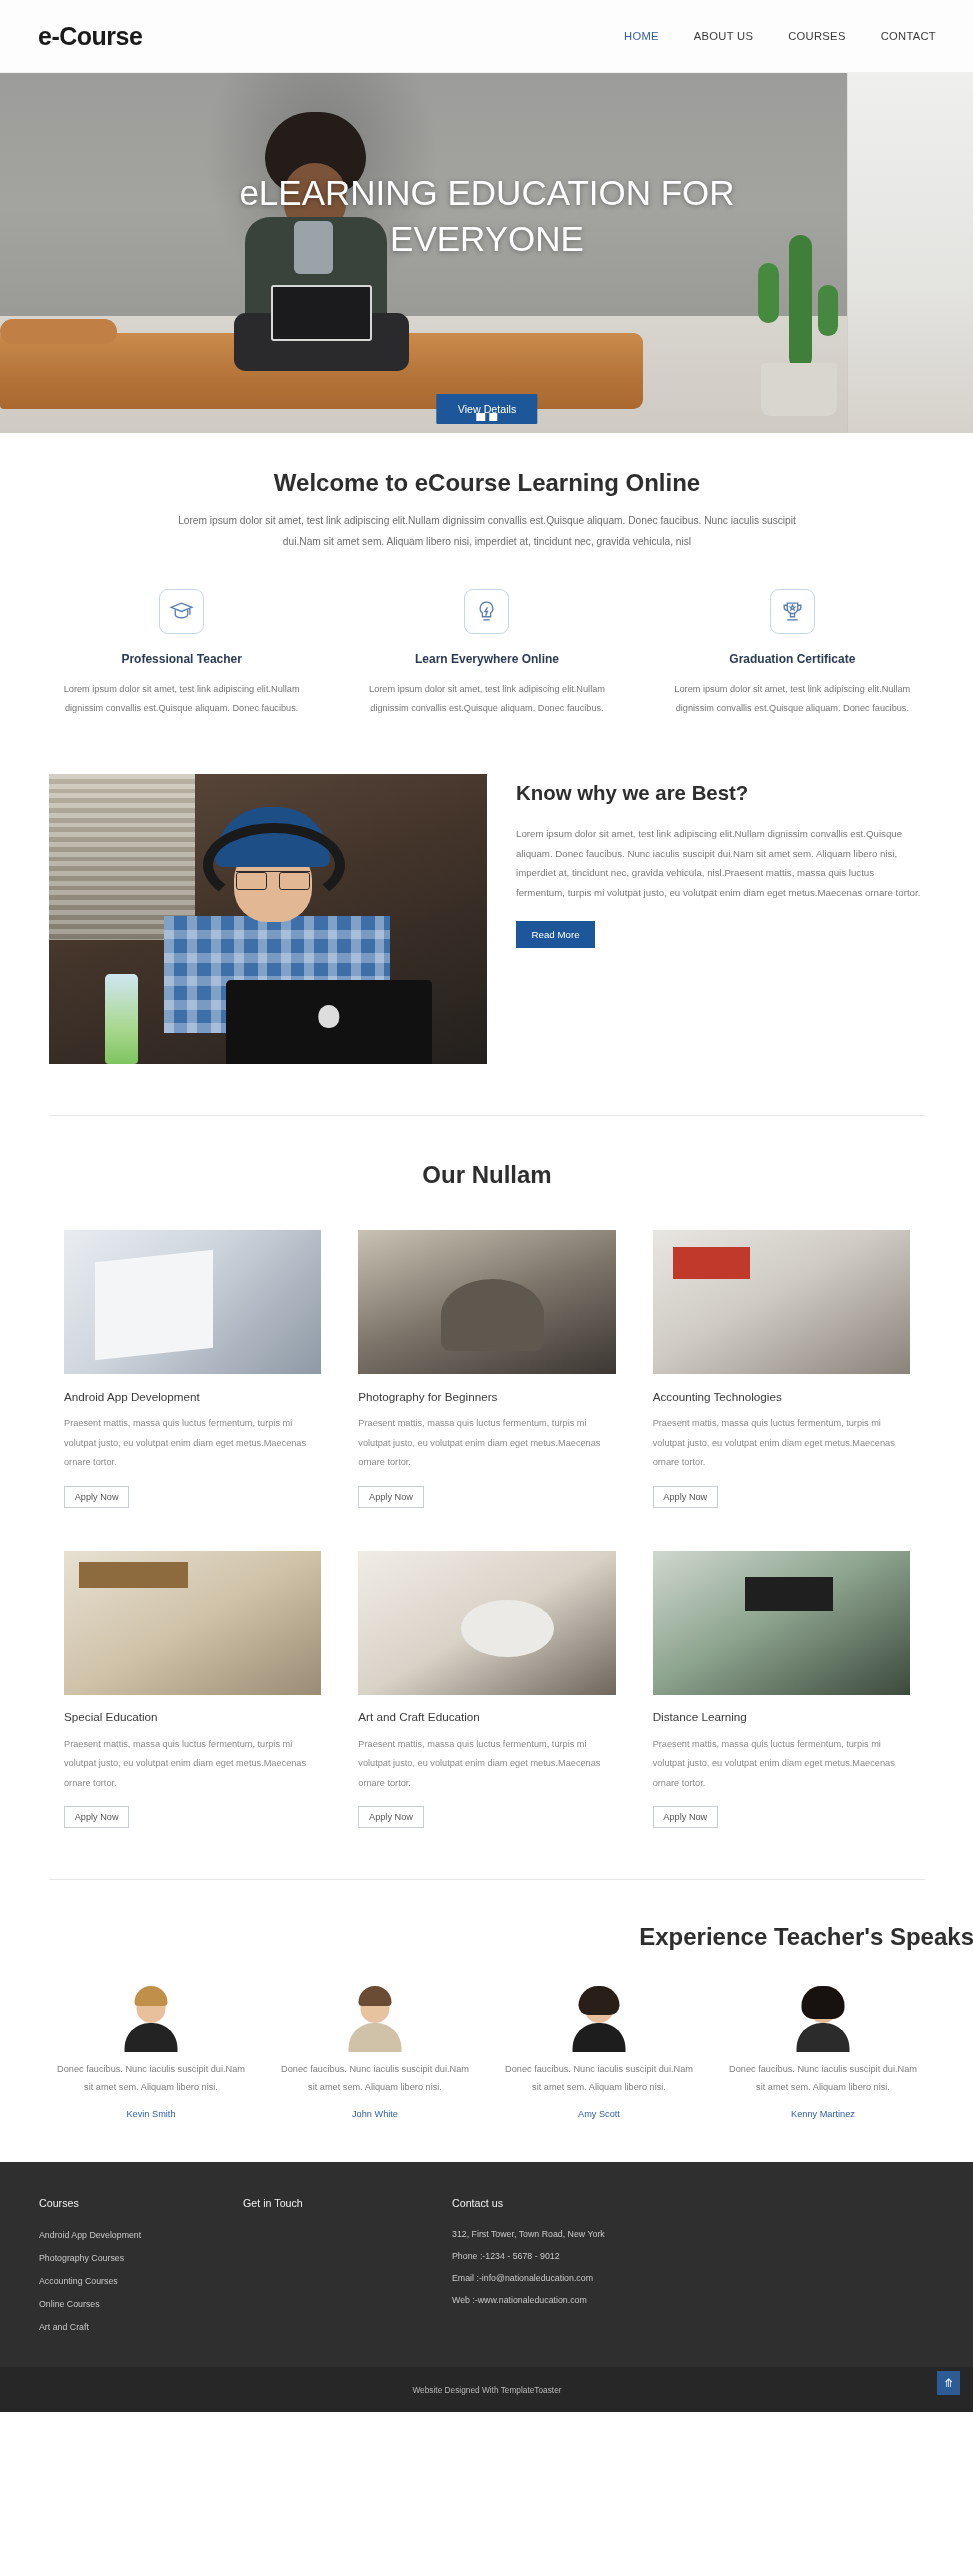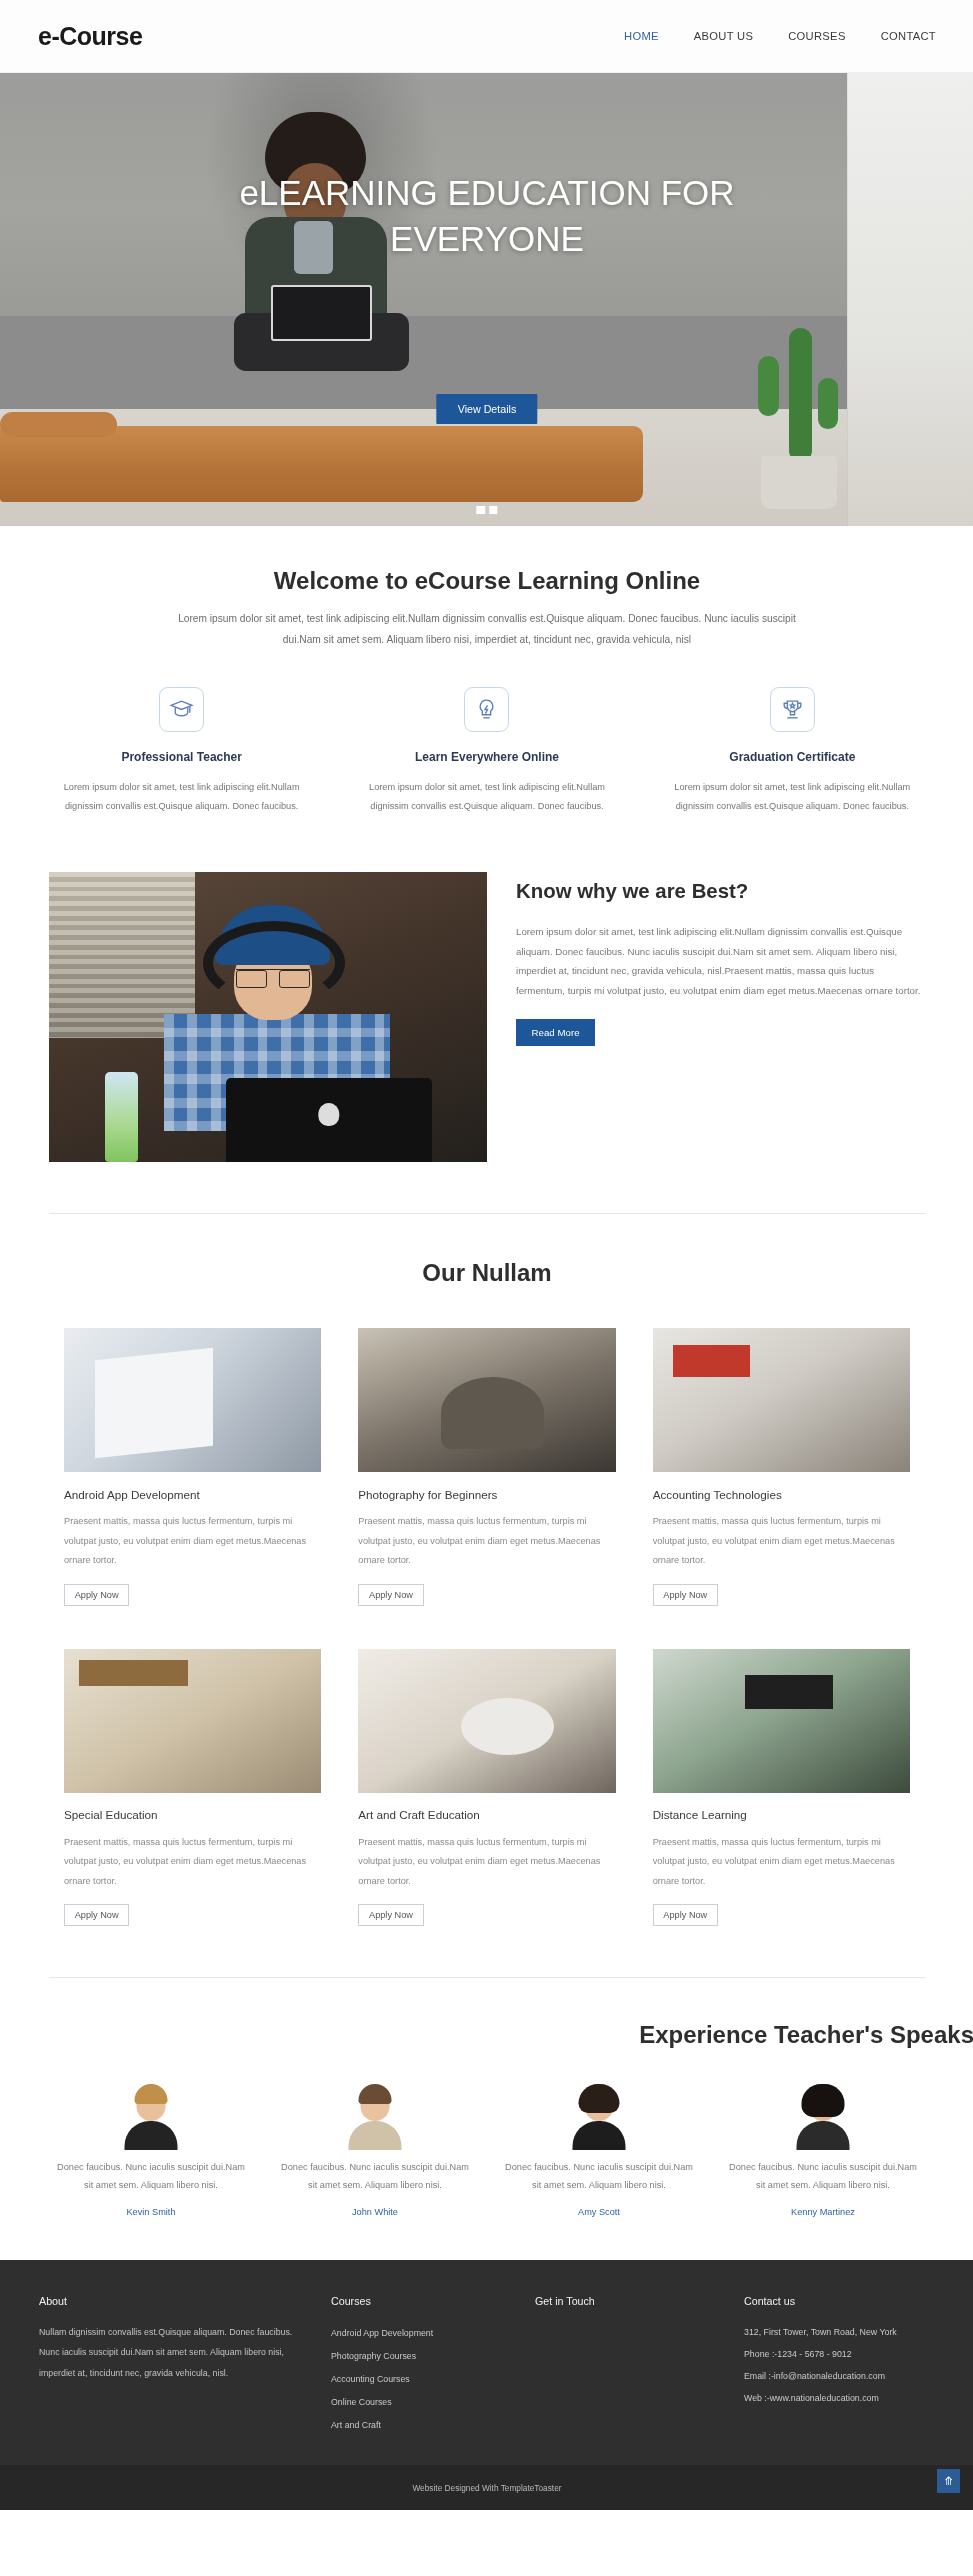--- a/index.html
+++ b/index.html
@@ -19,21 +19,21 @@
     padding: 0 38px;
     border-bottom: 1px solid #f0f0f0;
   }
   .logo { font-size: 25px; font-weight: bold; color: #1a1a1a; letter-spacing: -0.5px; }
   .nav { display: flex; gap: 35px; align-items: center; }
   .nav-item { font-size: 11.2px; color: #3a3a3a; letter-spacing: 0.3px; cursor: pointer; }
   .nav-item.active { color: #2f5fa8; }
 
   
   .hero {
-    height: 453px; position: relative; overflow: hidden;
+    height: 360px; position: relative; overflow: hidden;
     background: #8c8c8c;
   }
   .hero-bg { position: absolute; inset: 0; }
   .hero-wall {
     position: absolute; left:0; top:0; width: 100%; height: 243px;
     background: linear-gradient(180deg,#9c9c9a 0%,#a3a39f 55%,#9a9a97 100%);
   }
   .hero-wall:after{
     content:""; position:absolute; left:195px; top:0; width:253px; height:243px;
     background: radial-gradient(ellipse at 50% 35%, rgba(60,60,60,.35), rgba(60,60,60,0) 65%);
@@ -112,21 +112,21 @@
   .hero-btn {
     position: absolute; left: 50%; transform: translateX(-50%); top: 321px;
     background: #1e5799; color: #fff; font-size: 10.7px;
     padding: 8.8px 21.4px; border: none; cursor: pointer; border-radius: 1px;
   }
   .hero-dots { position: absolute; left: 50%; transform: translateX(-50%); bottom: 11.7px; display: flex; gap: 3.9px; }
   .hero-dot { width: 8.8px; height: 8.8px; background: #fff; cursor: pointer; }
 
   
   .section { padding: 0 39px; }
-  .welcome { padding-top: 41px; text-align: center; }
+  .welcome { text-align: center; margin-top: 36px; }
   .welcome h2 { font-size: 24px; color: #2e2e2e; font-weight: bold; }
   .welcome p {
     font-size: 10.2px; color: #6d6d6d; line-height: 2.05;
     max-width: 643px; margin: 13.6px auto 0;
   }
 
   
   .features { display: flex; gap: 0; padding: 37px 29px 0; }
   .feature { flex: 1; text-align: center; padding: 0 27px; }
   .feat-icon {
@@ -426,24 +426,20 @@
         <div class="av-body" style="background:#2b2b2b"></div>
         <div class="av-head" style="background:#e4b994"></div>
         <div class="av-hair" style="background:#17120f;width:43px;height:33px;border-radius:19.5px 19.5px 11.7px 11.7px"></div>
       </div>
       <p>Donec faucibus. Nunc iaculis suscipit dui.Nam sit amet sem. Aliquam libero nisi.</p>
       <div class="name">Kenny Martinez</div>
     </div>
   </div>
 
   <div class="footer">
-    <div class="fcol about">
-      <h4>About</h4>
-      <p>Nullam dignissim convallis est.Quisque aliquam. Donec faucibus. Nunc iaculis suscipit dui.Nam sit amet sem. Aliquam libero nisi, imperdiet at, tincidunt nec, gravida vehicula, nisl.</p>
-    </div>
     <div class="fcol courses">
       <h4>Courses</h4>
       <ul>
         <li>Android App Development</li>
         <li>Photography Courses</li>
         <li>Accounting Courses</li>
         <li>Online Courses</li>
         <li>Art and Craft</li>
       </ul>
     </div>

